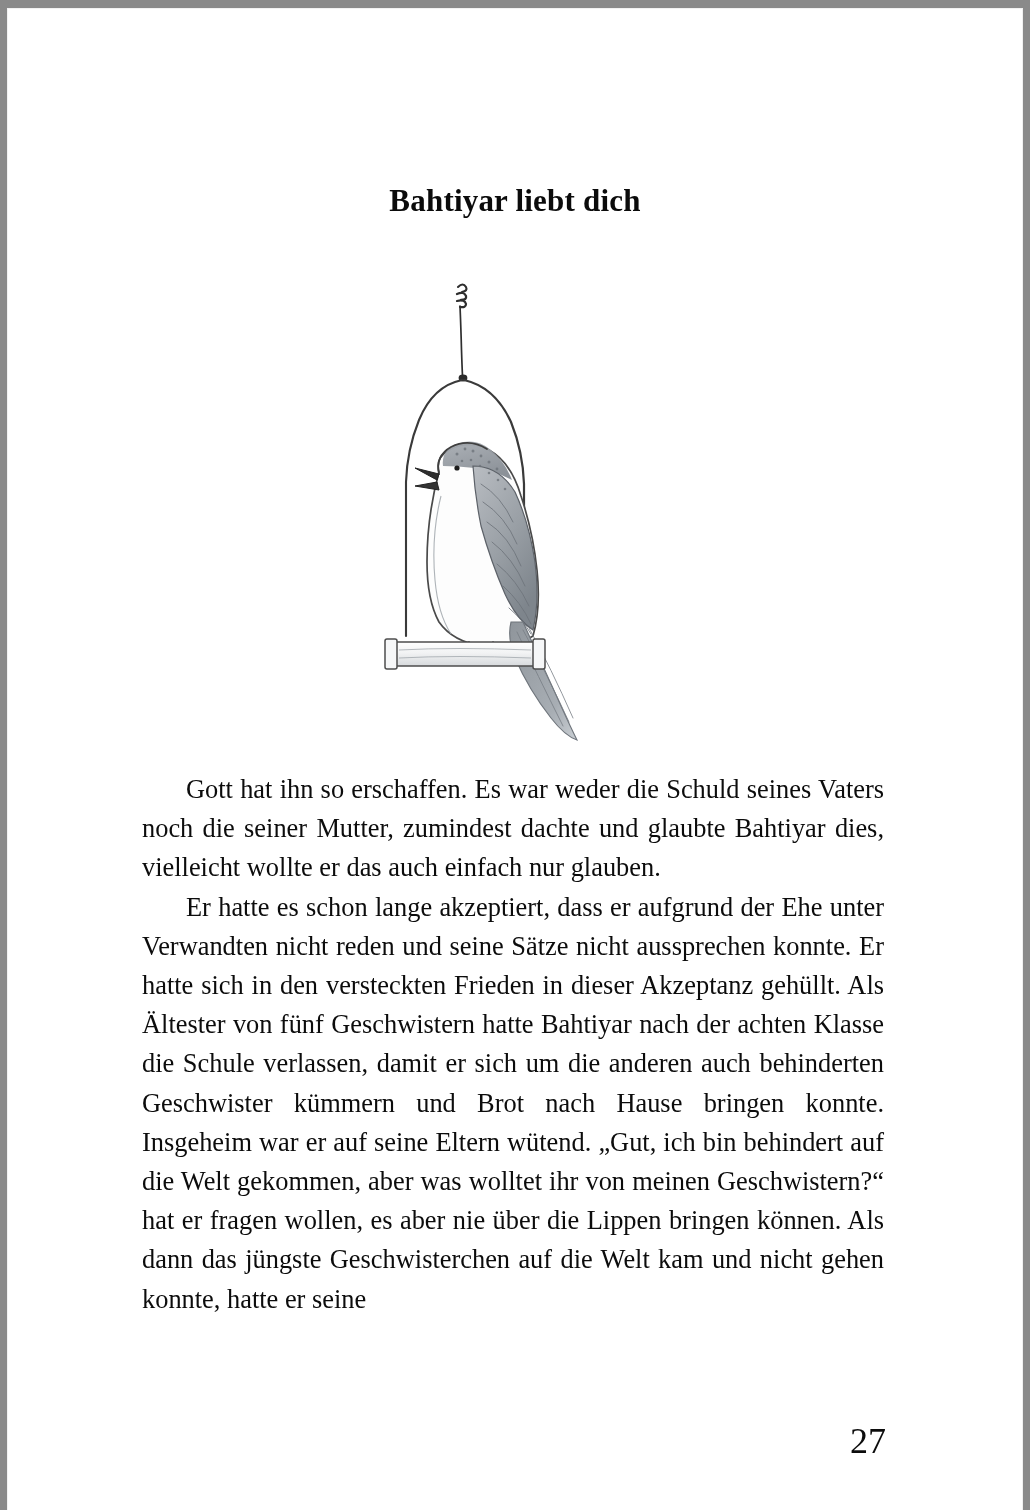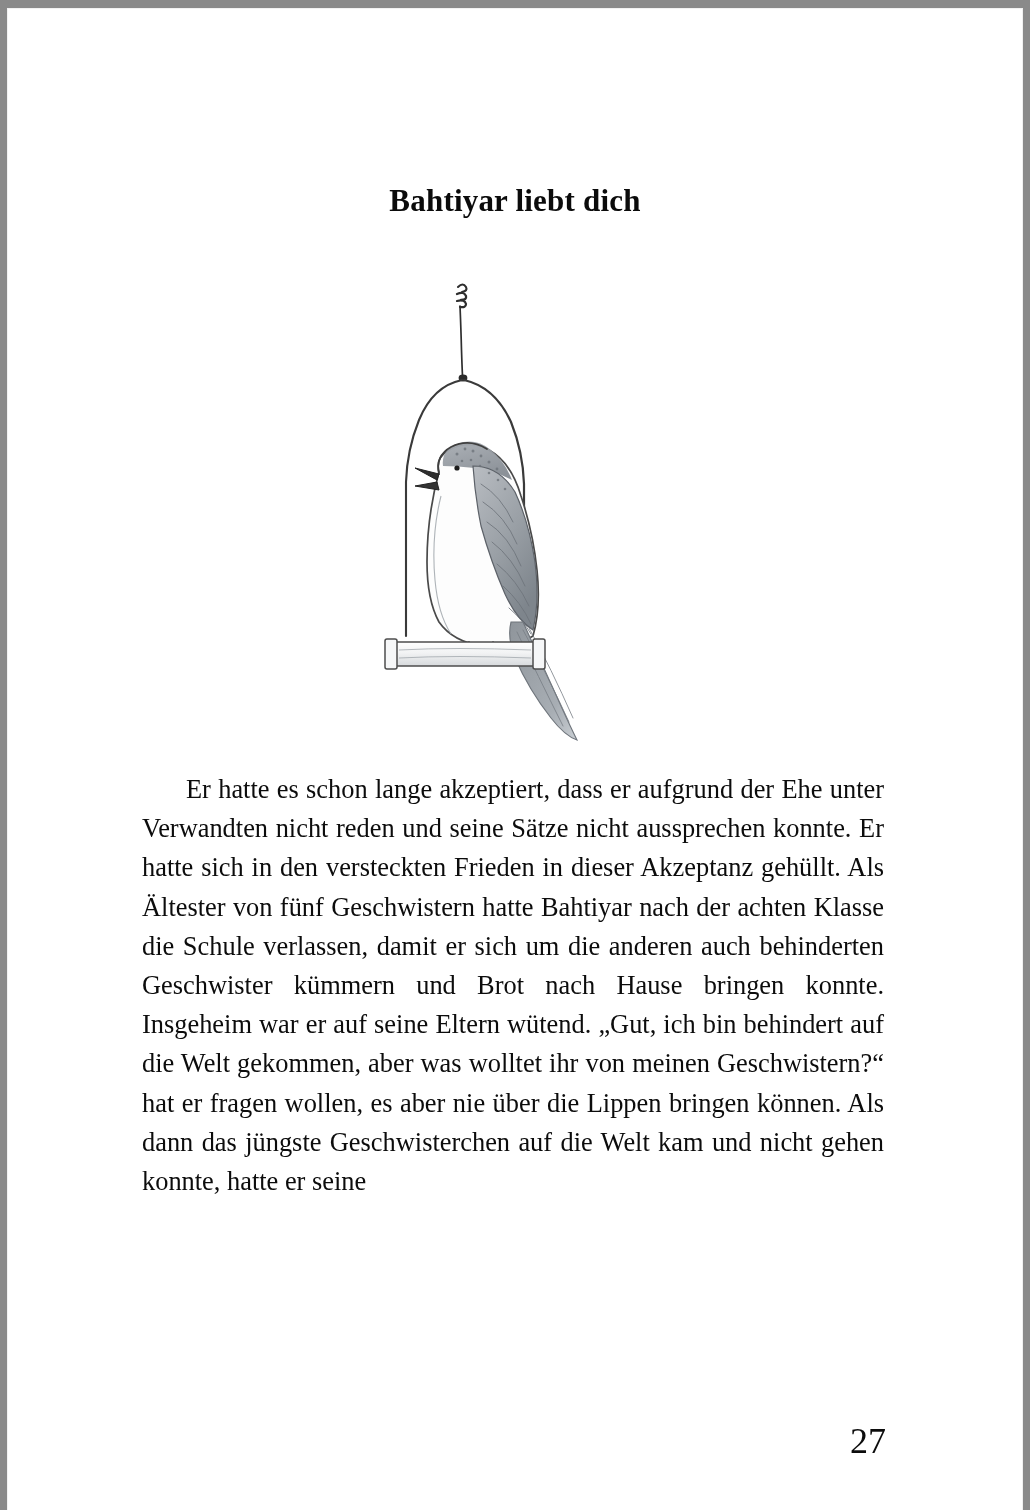--- a/index.html
+++ b/index.html
@@ -231,19 +231,20 @@
 
           <g fill="none" stroke="#9aa0a6" stroke-width="0.9" opacity="0.8">
             <path d="M34 380 Q90 377 166 380"></path>
             <path d="M34 388 Q90 385 166 388"></path>
           </g>
         </g>
       </svg>
     </div>
 
     <div id="body-text">
+      <p>Gott hat ihn so erschaffen. Es war weder die Schuld seines Vaters noch die seiner Mutter, zumindest dachte und glaubte Bahtiyar dies, vielleicht wollte er das auch einfach nur glauben.</p>
       <p>Er hatte es schon lange akzeptiert, dass er aufgrund der Ehe unter Verwandten nicht reden und seine Sätze nicht aussprechen konnte. Er hatte sich in den versteckten Frieden in dieser Akzeptanz gehüllt. Als Ältester von fünf Geschwistern hatte Bahtiyar nach der achten Klasse die Schule verlassen, damit er sich um die anderen auch behinderten Geschwister kümmern und Brot nach Hause bringen konnte. Insgeheim war er auf seine Eltern wütend. „Gut, ich bin behindert auf die Welt gekommen, aber was wolltet ihr von meinen Geschwistern?“ hat er fragen wollen, es aber nie über die Lippen bringen können. Als dann das jüngste Geschwisterchen auf die Welt kam und nicht gehen konnte, hatte er seine</p>
     </div>
 
     <div id="page-folio">27</div>
 
   </div>
 </div>
 
 </body></html>

